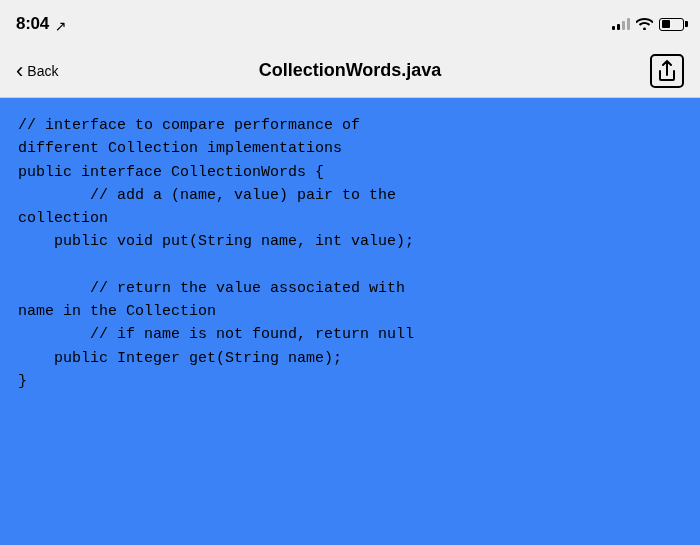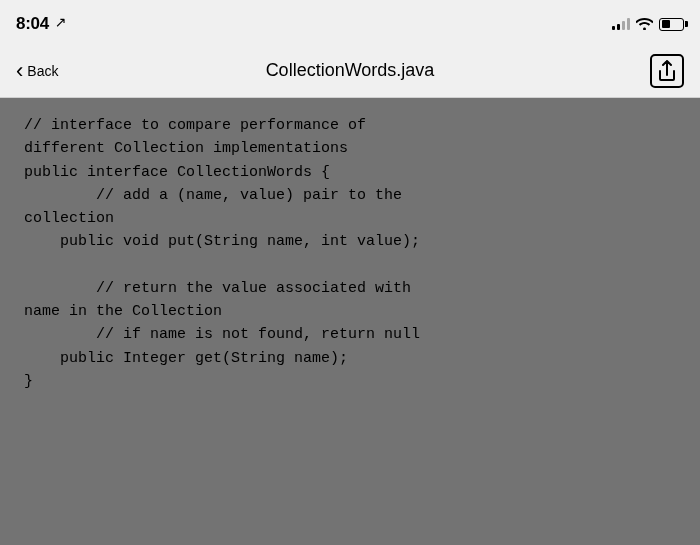--- a/index.html
+++ b/index.html
@@ -21,21 +21,21 @@
       display: flex;
       align-items: center;
       justify-content: space-between;
       padding: 8px 16px 4px 16px;
       height: 44px;
       background: #f0f0f0;
     }
 
     .status-left {
       display: flex;
-      align-items: flex-start;
+      align-items: flex-end;
       gap: 4px;
     }
 
     .status-time {
       font-size: 17px;
       font-weight: 600;
       color: #000;
       letter-spacing: -0.3px;
     }
 
@@ -131,43 +131,43 @@
       line-height: 1;
     }
 
     .nav-back-text {
       font-size: 14px;
       color: #000;
     }
 
     .nav-title {
       font-size: 18px;
-      font-weight: 400;
+      font-weight: 700;
       color: #000;
       position: absolute;
       left: 50%;
       transform: translateX(-50%);
     }
 
     .nav-share {
       width: 34px;
       height: 34px;
       display: flex;
       align-items: center;
       justify-content: center;
       cursor: pointer;
       border: 2px solid #000;
       border-radius: 5px;
       position: relative;
     }
 
     
     .code-container {
-      background: #737373;
-      padding: 16px 24px;
+      background: #3b82f6;
+      padding: 16px 18px;
       height: calc(545px - 44px - 54px);
       overflow: hidden;
     }
 
     .code-block {
       font-family: 'Courier New', Courier, monospace;
       font-size: 15px;
       line-height: 1.55;
       color: #000;
       white-space: pre-wrap;

